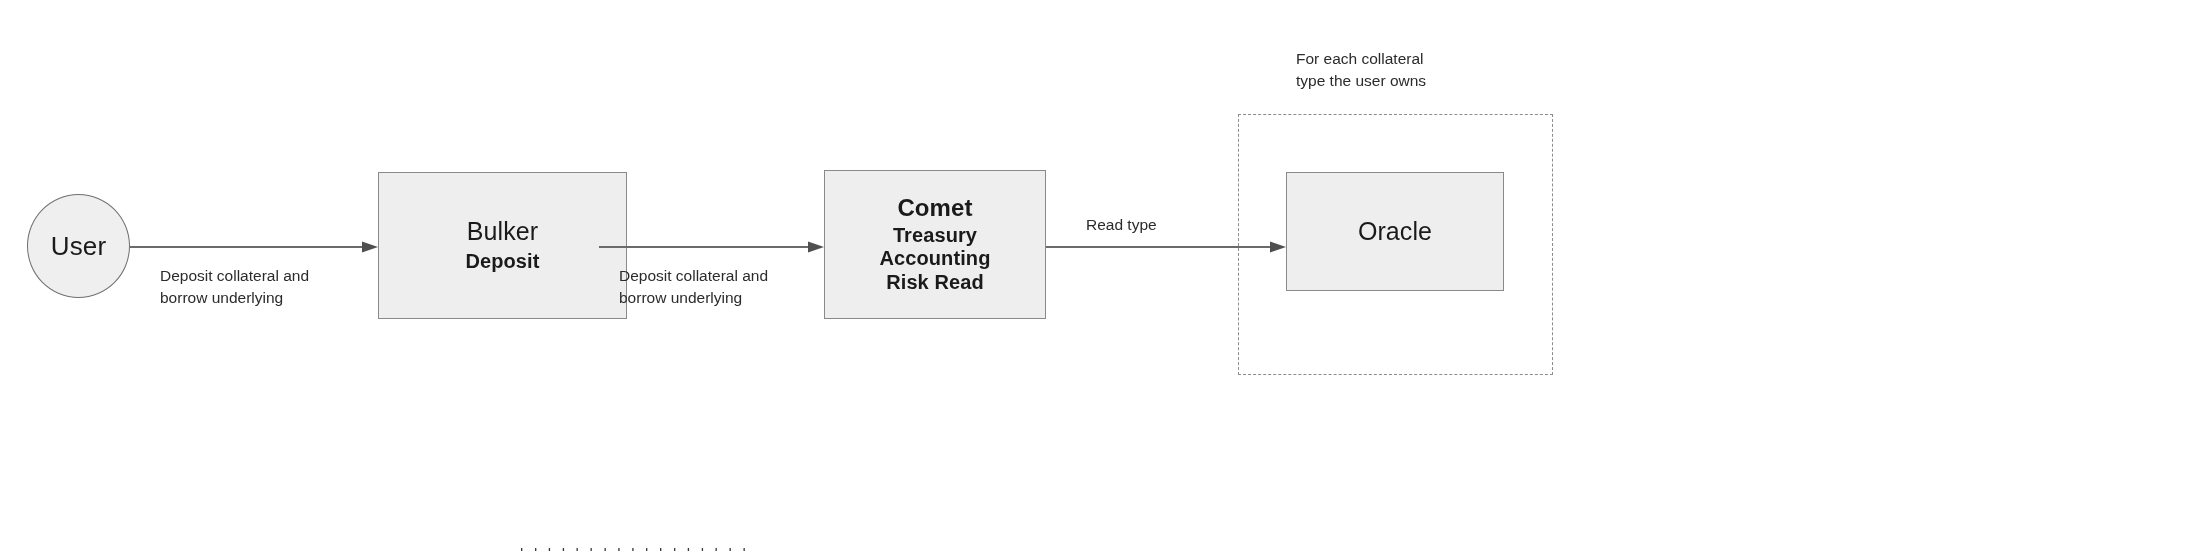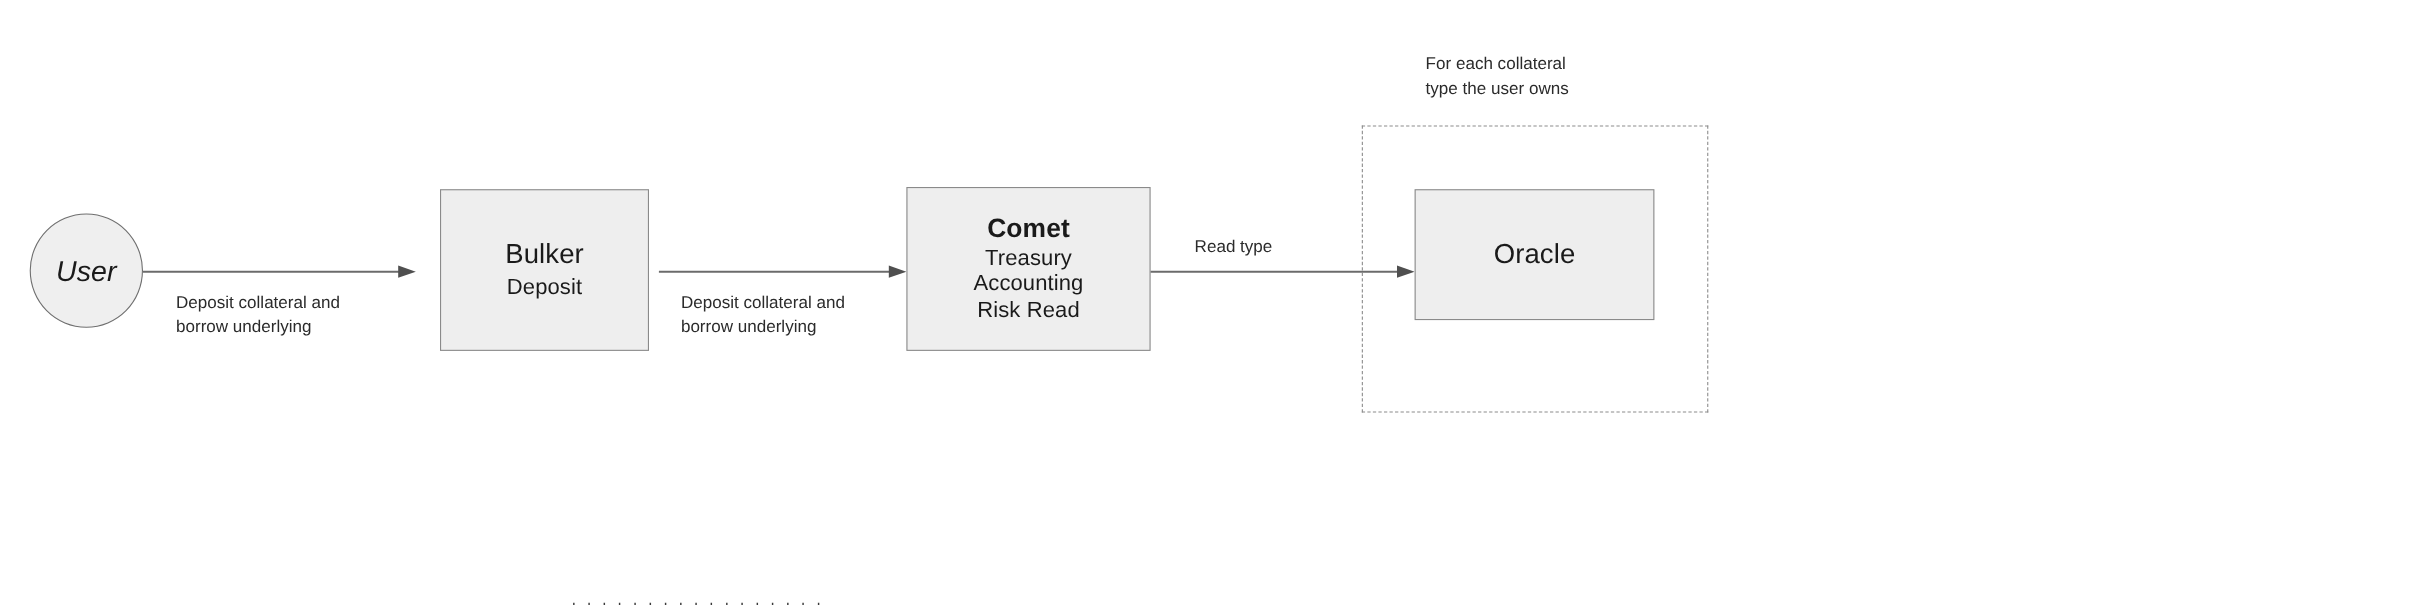--- a/index.html
+++ b/index.html
@@ -35,39 +35,40 @@
   }
   .node-title {
     font-size: 25px;
     letter-spacing: 0.1px;
     white-space: nowrap;
   }
   .node-sub {
     font-size: 20px;
     letter-spacing: 0.1px;
     white-space: nowrap;
+    font-weight: bold;
   }
 
   
   #user-node {
     left: 27px;
     top: 194px;
     width: 103px;
     height: 104px;
     border-radius: 50%;
     background: #efefef;
     border: 1.6px solid #6f6f6f;
   }
-  #user-node .node-title { font-size: 26px; font-style: italic; }
+  #user-node .node-title { font-size: 26px; }
 
   
   #bulker-node {
-    left: 400px;
+    left: 378px;
     top: 172px;
-    width: 190px;
+    width: 249px;
     height: 147px;
   }
   #bulker-node .node-title { font-size: 25px; margin-bottom: 3px; }
 
   #comet-node {
     left: 824px;
     top: 170px;
     width: 222px;
     height: 149px;
   }

